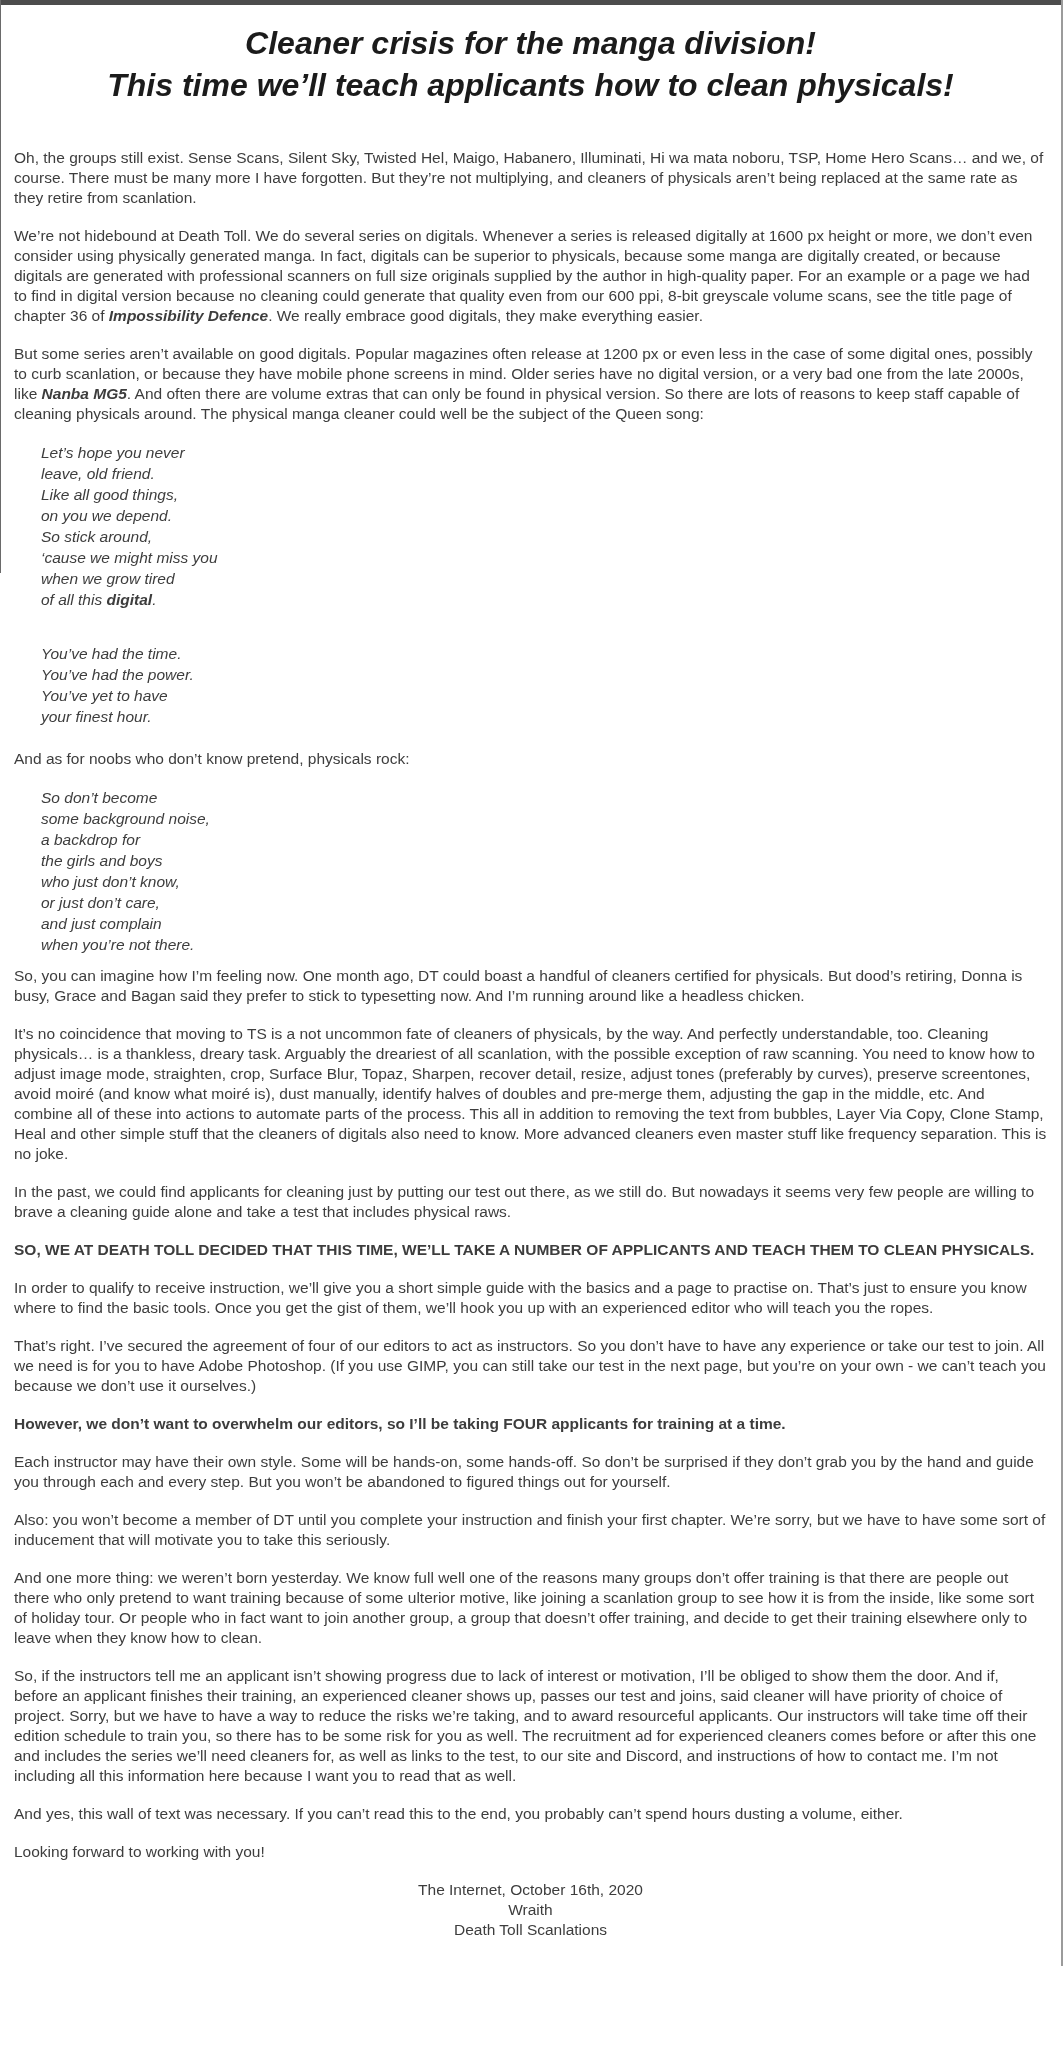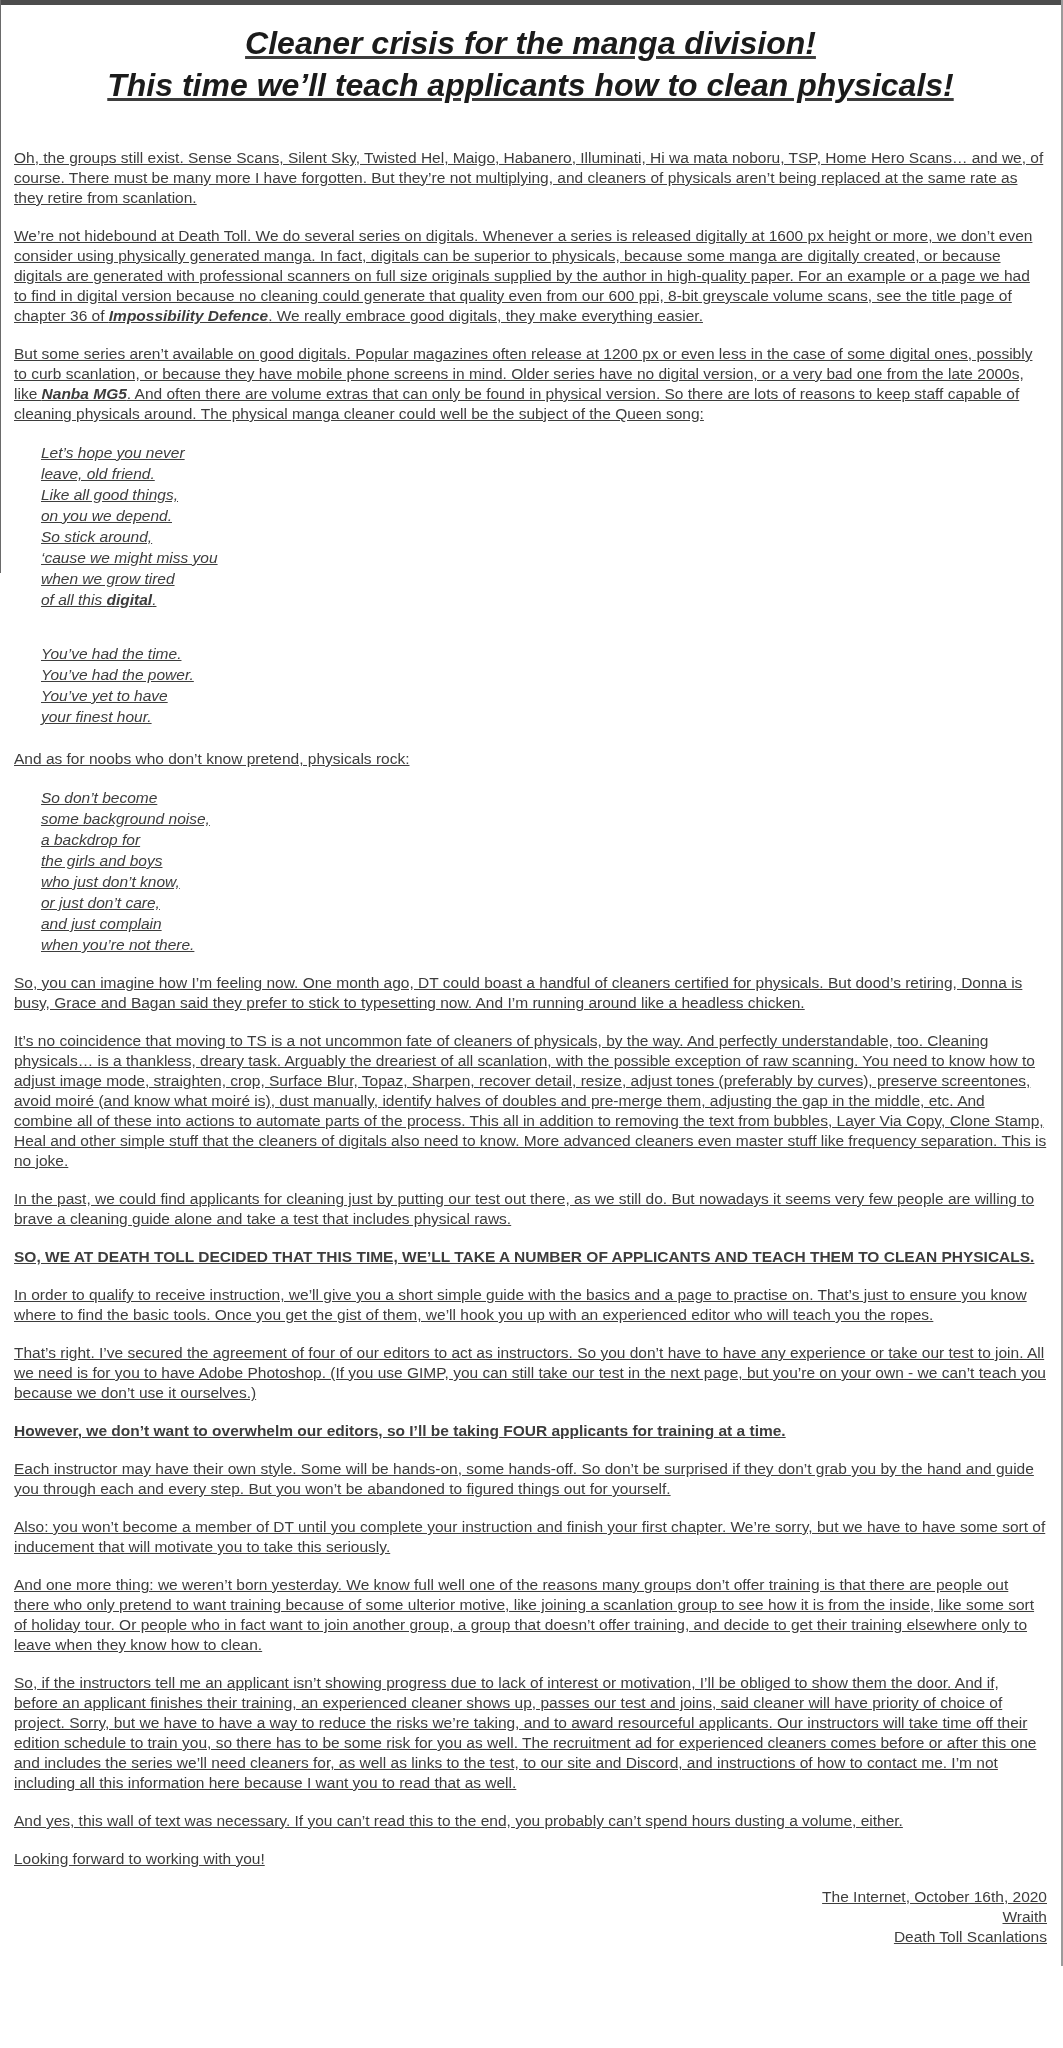--- a/index.html
+++ b/index.html
@@ -8,21 +8,20 @@
     width: 1063px;
     height: 2048px;
     box-sizing: border-box;
     background: #ffffff;
     padding: 10px 16px 20px 14px;
     overflow: hidden;
     font-family: "Liberation Sans", sans-serif;
     font-size: 15.5px;
     line-height: 20px;
     color: #3d3d3d;
-    text-decoration: underline;
   }
   .topbar {
     position: absolute; top: 0; left: 0;
     width: 100%; height: 5px; background: #4c4c4c;
   }
   .rightedge {
     position: absolute; top: 0; right: 0;
     width: 2px; height: 96%; background: #9b9b9b;
   }
   .leftedge {
@@ -41,21 +40,21 @@
   p { margin: 0 0 18px 0; }
   p.bold { font-weight: bold; }
   .quote {
     margin: 0 0 14px 27px;
     font-style: italic;
     line-height: 21px;
     white-space: pre-line;
   }
   .quote.stanza-gap { margin-bottom: 33px; }
   .bi { font-weight: bold; font-style: italic; }
-  .signature { text-align: right; line-height: 20px; margin: 0; }
+  .signature { text-align: center; line-height: 20px; margin: 16px; }
 </style>
 </head>
 <body>
 
 <div class="page">
   <div class="topbar"></div>
   <div class="rightedge"></div>
   <div class="leftedge"></div>
 
   <h1 class="title">
@@ -79,21 +78,21 @@
 when we grow tired
 of all this </span><span class="bi">digital</span><span>.</span></div>
 
   <div class="quote" style="margin-bottom:22px">You’ve had the time.
 You’ve had the power.
 You’ve yet to have
 your finest hour.</div>
 
   <p>And as for noobs who don’t know pretend, physicals rock:</p>
 
-  <div class="quote" style="margin-bottom:18px">So don’t become
+  <div class="quote" style="margin-bottom:11px">So don’t become
 some background noise,
 a backdrop for
 the girls and boys
 who just don’t know,
 or just don’t care,
 and just complain
 when you’re not there.</div>
 
 
   <p>So, you can imagine how I’m feeling now. One month ago, DT could boast a handful of cleaners certified for physicals. But dood’s retiring, Donna is busy, Grace and Bagan said they prefer to stick to typesetting now. And I’m running around like a headless chicken.</p>

